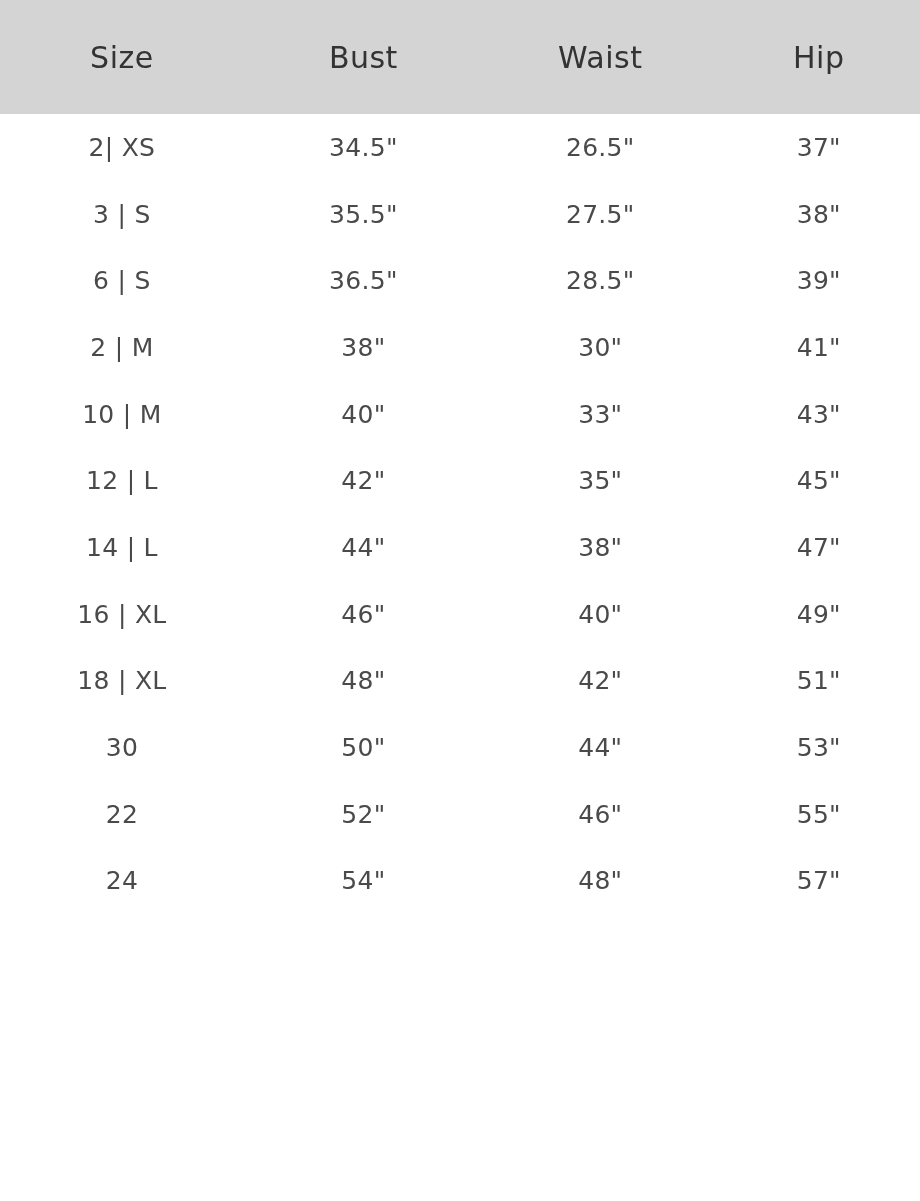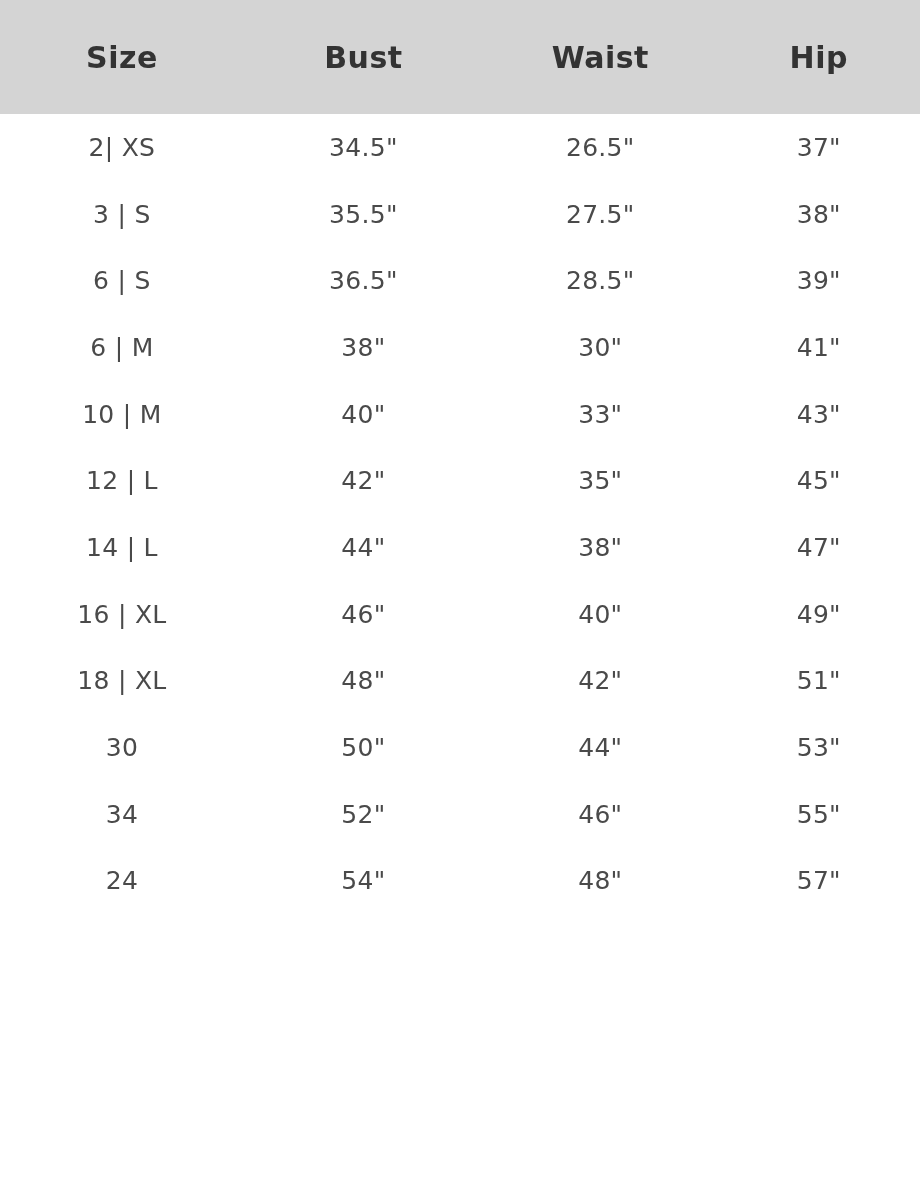--- a/index.html
+++ b/index.html
@@ -17,21 +17,21 @@
   .size-table {
     width: 920px;
     border-collapse: collapse;
     table-layout: fixed;
   }
   .size-table thead tr {
     background: #d4d4d4;
   }
   .size-table thead th {
     height: 114px;
-    font-weight: 700;
+    font-weight: 400;
     font-size: 30px;
     color: #333333;
     letter-spacing: 0.5px;
     text-align: center;
     vertical-align: middle;
     padding: 0;
   }
   .size-table tbody td {
     height: 66.7px;
     font-size: 25px;
@@ -72,21 +72,21 @@
       <td class="col-waist">27.5"</td>
       <td class="col-hip">38"</td>
     </tr>
     <tr>
       <td class="col-size">6 | S</td>
       <td class="col-bust">36.5"</td>
       <td class="col-waist">28.5"</td>
       <td class="col-hip">39"</td>
     </tr>
     <tr>
-      <td class="col-size">6 | M</td>
+      <td class="col-size">2 | M</td>
       <td class="col-bust">38"</td>
       <td class="col-waist">30"</td>
       <td class="col-hip">41"</td>
     </tr>
     <tr>
       <td class="col-size">10 | M</td>
       <td class="col-bust">40"</td>
       <td class="col-waist">33"</td>
       <td class="col-hip">43"</td>
     </tr>
@@ -114,21 +114,21 @@
       <td class="col-waist">42"</td>
       <td class="col-hip">51"</td>
     </tr>
     <tr>
       <td class="col-size">30</td>
       <td class="col-bust">50"</td>
       <td class="col-waist">44"</td>
       <td class="col-hip">53"</td>
     </tr>
     <tr>
-      <td class="col-size">34</td>
+      <td class="col-size">22</td>
       <td class="col-bust">52"</td>
       <td class="col-waist">46"</td>
       <td class="col-hip">55"</td>
     </tr>
     <tr>
       <td class="col-size">24</td>
       <td class="col-bust">54"</td>
       <td class="col-waist">48"</td>
       <td class="col-hip">57"</td>
     </tr>

